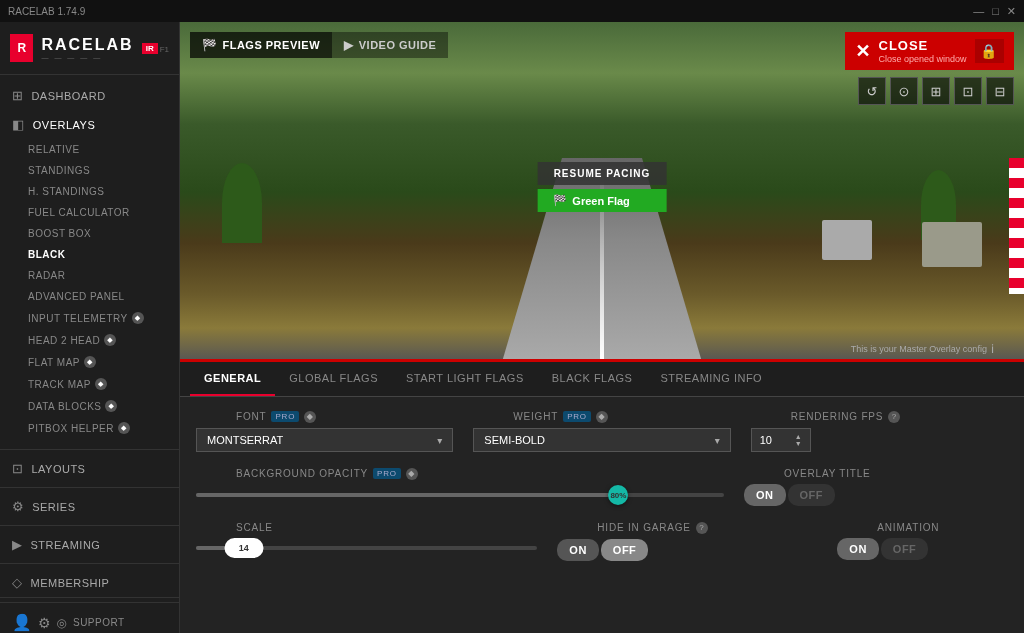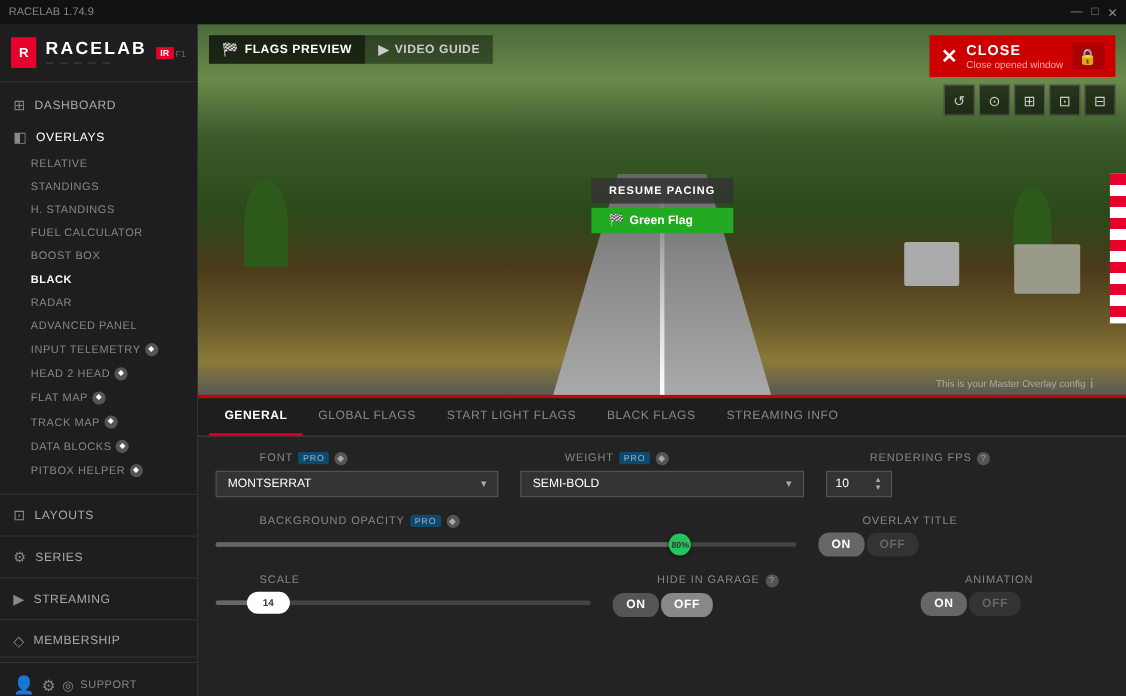--- a/index.html
+++ b/index.html
@@ -396,21 +396,21 @@
       height: 100%;
       background: #666;
       border-radius: 2px;
     }
     .slider-thumb {
       position: absolute;
       top: 50%;
       transform: translate(-50%, -50%);
       width: 20px;
       height: 20px;
-      background: #22c55e;
+      background: #14b8a6;
       border-radius: 50%;
       cursor: pointer;
       display: flex;
       align-items: center;
       justify-content: center;
       font-size: 9px;
       color: #333;
       font-weight: bold;
       box-shadow: 0 1px 4px rgba(0,0,0,0.5);
     }

